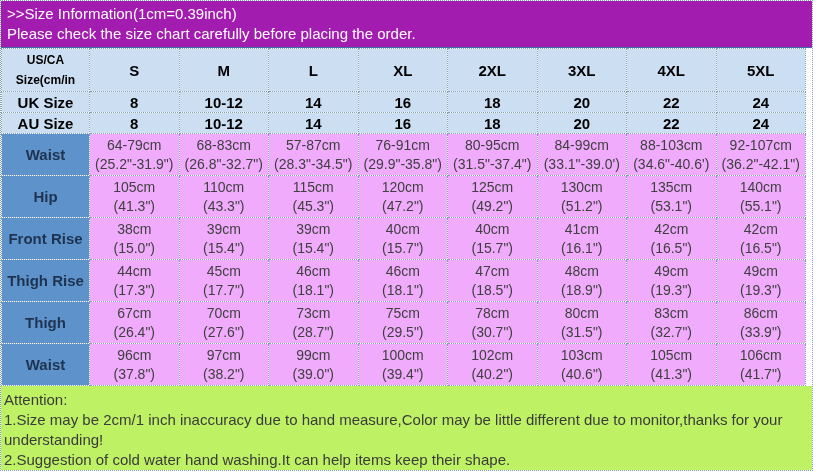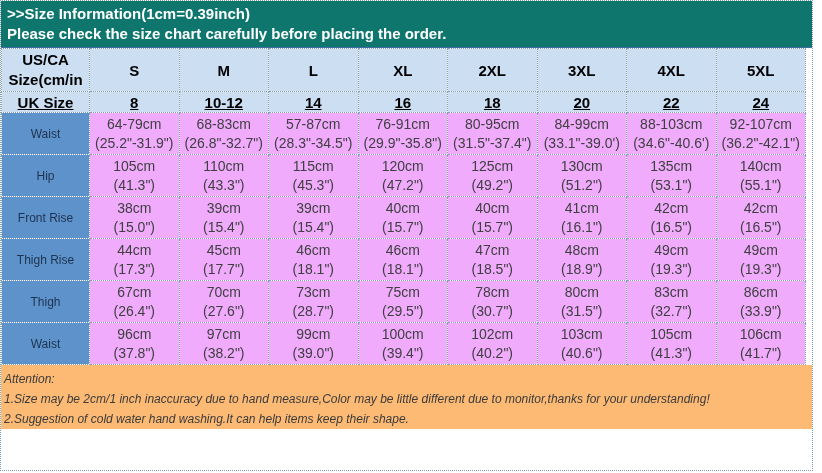--- a/index.html
+++ b/index.html
@@ -1,29 +1,29 @@
 <!DOCTYPE html>
 <html><head>
 <meta charset="utf-8">
 <style>
   html,body{margin:0;padding:0;background:#ffffff;}
   body{width:822px;height:473px;position:relative;font-family:"Liberation Sans",sans-serif;-webkit-font-smoothing:antialiased;}
   .canvas{position:absolute;left:0;top:0;width:811px;height:469px;border:1px dotted #7f9db9;background:#ffffff;}
-  .banner{background:#0f766e;color:#ffffff;font-weight:bold;font-size:15px;line-height:20px;padding:3px 0 3px 6px;height:40px;border-bottom:1px solid #3f6ea5;}
+  .banner{background:#a21caf;color:#ffffff;font-weight:normal;font-size:15px;line-height:20px;padding:3px 0 3px 6px;height:40px;border-bottom:1px solid #3f6ea5;}
   table.size-table{border-collapse:collapse;table-layout:fixed;width:805px;margin:0;}
   table.size-table col.c0{width:88px;}
   table.size-table td,table.size-table th{border:1px dotted #7f9db9;padding:0;text-align:center;vertical-align:middle;overflow:hidden;white-space:nowrap;}
   tr.hdr th,tr.hdr td{background:#cbdef2;color:#000000;font-weight:bold;font-size:15px;}
   tr.sizes-row{height:43px;}
-  tr.sizes-row th.corner{font-size:15px;line-height:20px;margin-left:29px;}
-  tr.uk-row,tr.au-row{height:21px;text-decoration:underline;}
+  tr.sizes-row th.corner{font-size:12px;line-height:20px;margin-left:29px;}
+  tr.uk-row,tr.au-row{height:21px;}
   tr.meas-row{height:42px;}
-  td.rowlabel{background:#5d93ca;color:#1f3250;font-weight:normal;font-size:12px;text-align:left;padding-left:4px;margin-top:17px;}
+  td.rowlabel{background:#5d93ca;color:#1f3250;font-weight:bold;font-size:15px;text-align:left;padding-left:4px;margin-top:17px;}
   td.datacell{background:#f0abfc;color:#3f3f3f;font-weight:normal;font-size:14px;line-height:19px;}
-  .attention{color:#3b3b3b;font-size:12px;line-height:20px;padding:4px 4px 0 3px;background:#fdba74;font-style:italic;}
+  .attention{color:#3b3b3b;font-size:15px;line-height:20px;padding:4px 4px 0 3px;background:#bef264;}
   .attention .att-note{margin:0;}
 </style>
 </head>
 <body>
 
 <div class="canvas">
 
   <div class="banner">
     <div>&gt;&gt;Size Information(1cm=0.39inch)</div>
     <div>Please check the size chart carefully before placing the order.</div>
@@ -63,20 +63,31 @@
       <td>8</td>
       <td>10-12</td>
       <td>14</td>
       <td>16</td>
       <td>18</td>
       <td>20</td>
       <td>22</td>
       <td>24</td>
     </tr>
 
+    <tr class="hdr au-row">
+      <th>AU Size</th>
+      <td>8</td>
+      <td>10-12</td>
+      <td>14</td>
+      <td>16</td>
+      <td>18</td>
+      <td>20</td>
+      <td>22</td>
+      <td>24</td>
+    </tr>
 
     <tr class="meas-row">
       <td class="rowlabel">Waist</td>
       <td class="datacell">
             <div>64-79cm</div>
             <div>(25.2"-31.9")</div>
           </td>
       <td class="datacell">
             <div>68-83cm</div>
             <div>(26.8"-32.7")</div>

